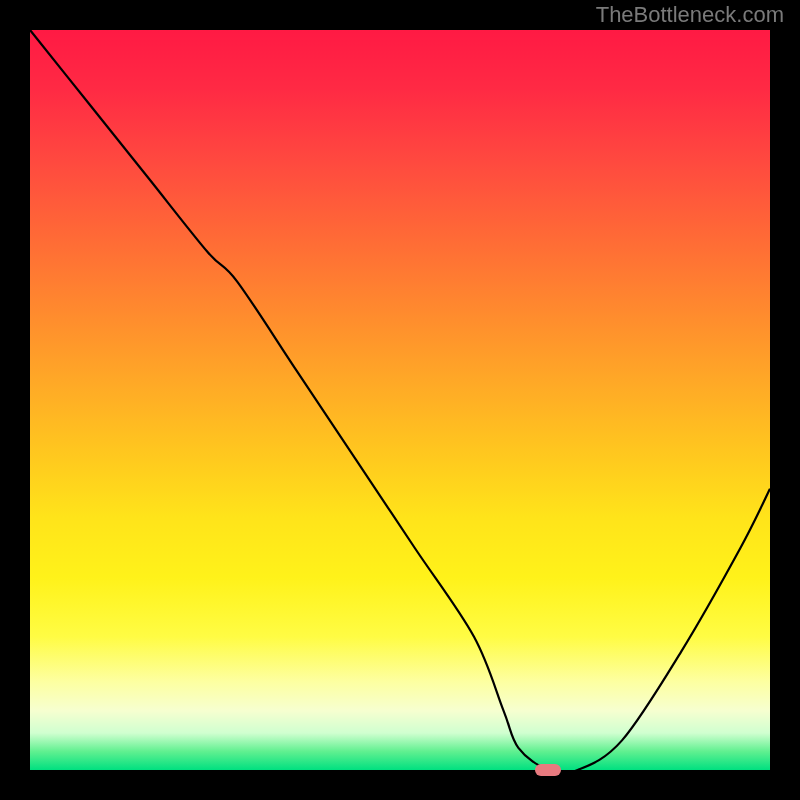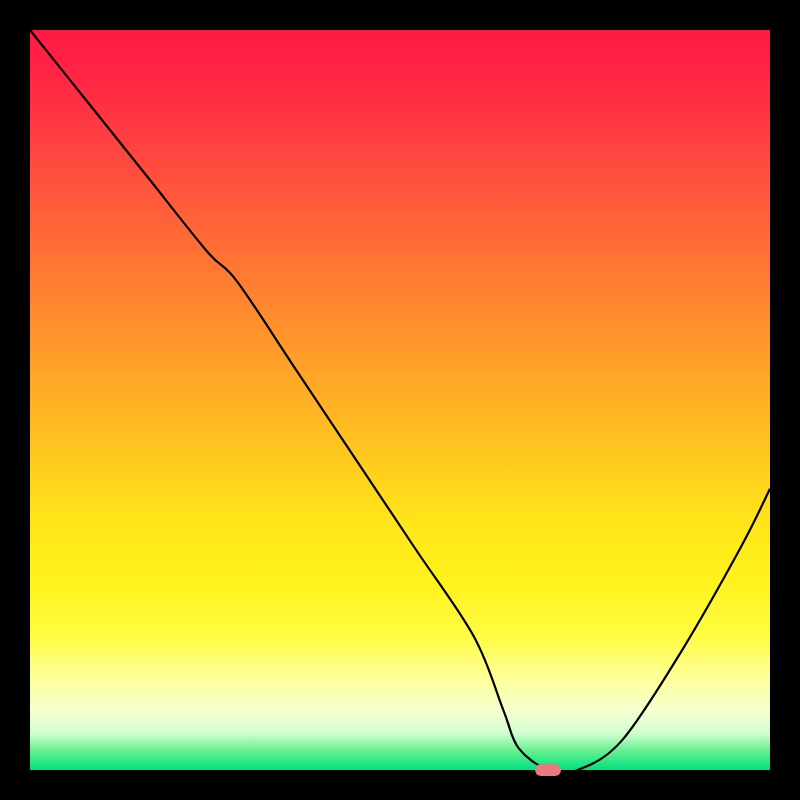--- a/index.html
+++ b/index.html
@@ -21,18 +21,19 @@
  #d0ffd0 95%,
  #60f090 97.5%,
  #00e080 100%)}
 svg.curve{position:absolute;left:30px;top:30px;width:740px;height:740px;overflow:visible}
 .marker{position:absolute;width:26px;height:12px;background:#e77a7f;border-radius:6px}
 </style>
 </head>
 <body>
 
 <div class="chart-container">
+  <div class="watermark">TheBottleneck.com</div>
   <div class="plot-area"></div>
   <svg class="curve" viewBox="0 0 740 740" preserveAspectRatio="none">
     <path fill="none" stroke="#000" stroke-width="2.2" d="M0,0 C9.866666666666667,12.333333333333334 39.46666666666667,49.33333333333333 59.2,74 C78.93333333333334,98.66666666666667 98.66666666666667,123.33333333333333 118.4,148 C138.13333333333333,172.66666666666666 162.79999999999998,204.73333333333335 177.6,222 C192.4,239.26666666666665 192.40000000000003,231.86666666666665 207.20000000000002,251.59999999999997 C222,271.3333333333333 246.66666666666663,310.79999999999995 266.4,340.4 C286.1333333333333,370 305.8666666666667,399.59999999999997 325.6,429.2 C345.33333333333337,458.8 365.06666666666666,488.4 384.8,518 C404.53333333333336,547.6 429.2,579.6666666666666 444,606.8 C458.8,633.9333333333333 466.20000000000005,662.3 473.6,680.8 C481,699.3 481.00000000000006,707.9333333333333 488.40000000000003,717.8 C495.8,727.6666666666666 508.1333333333333,736.3 518,740 C527.8666666666667,743.7 535.2666666666667,744.9333333333334 547.6,740 C559.9333333333334,735.0666666666666 574.7333333333333,730.1333333333333 592,710.4 C609.2666666666667,690.6666666666666 631.4666666666667,653.6666666666667 651.2,621.6 C670.9333333333334,589.5333333333333 695.6,545.1333333333333 710.4,518 C725.1999999999999,490.8666666666667 735.0666666666666,468.6666666666667 740,458.8"></path>
   </svg>
   <div class="marker" style="left: 535px; top: 764px;"></div>
 </div>
 
 </body></html>

